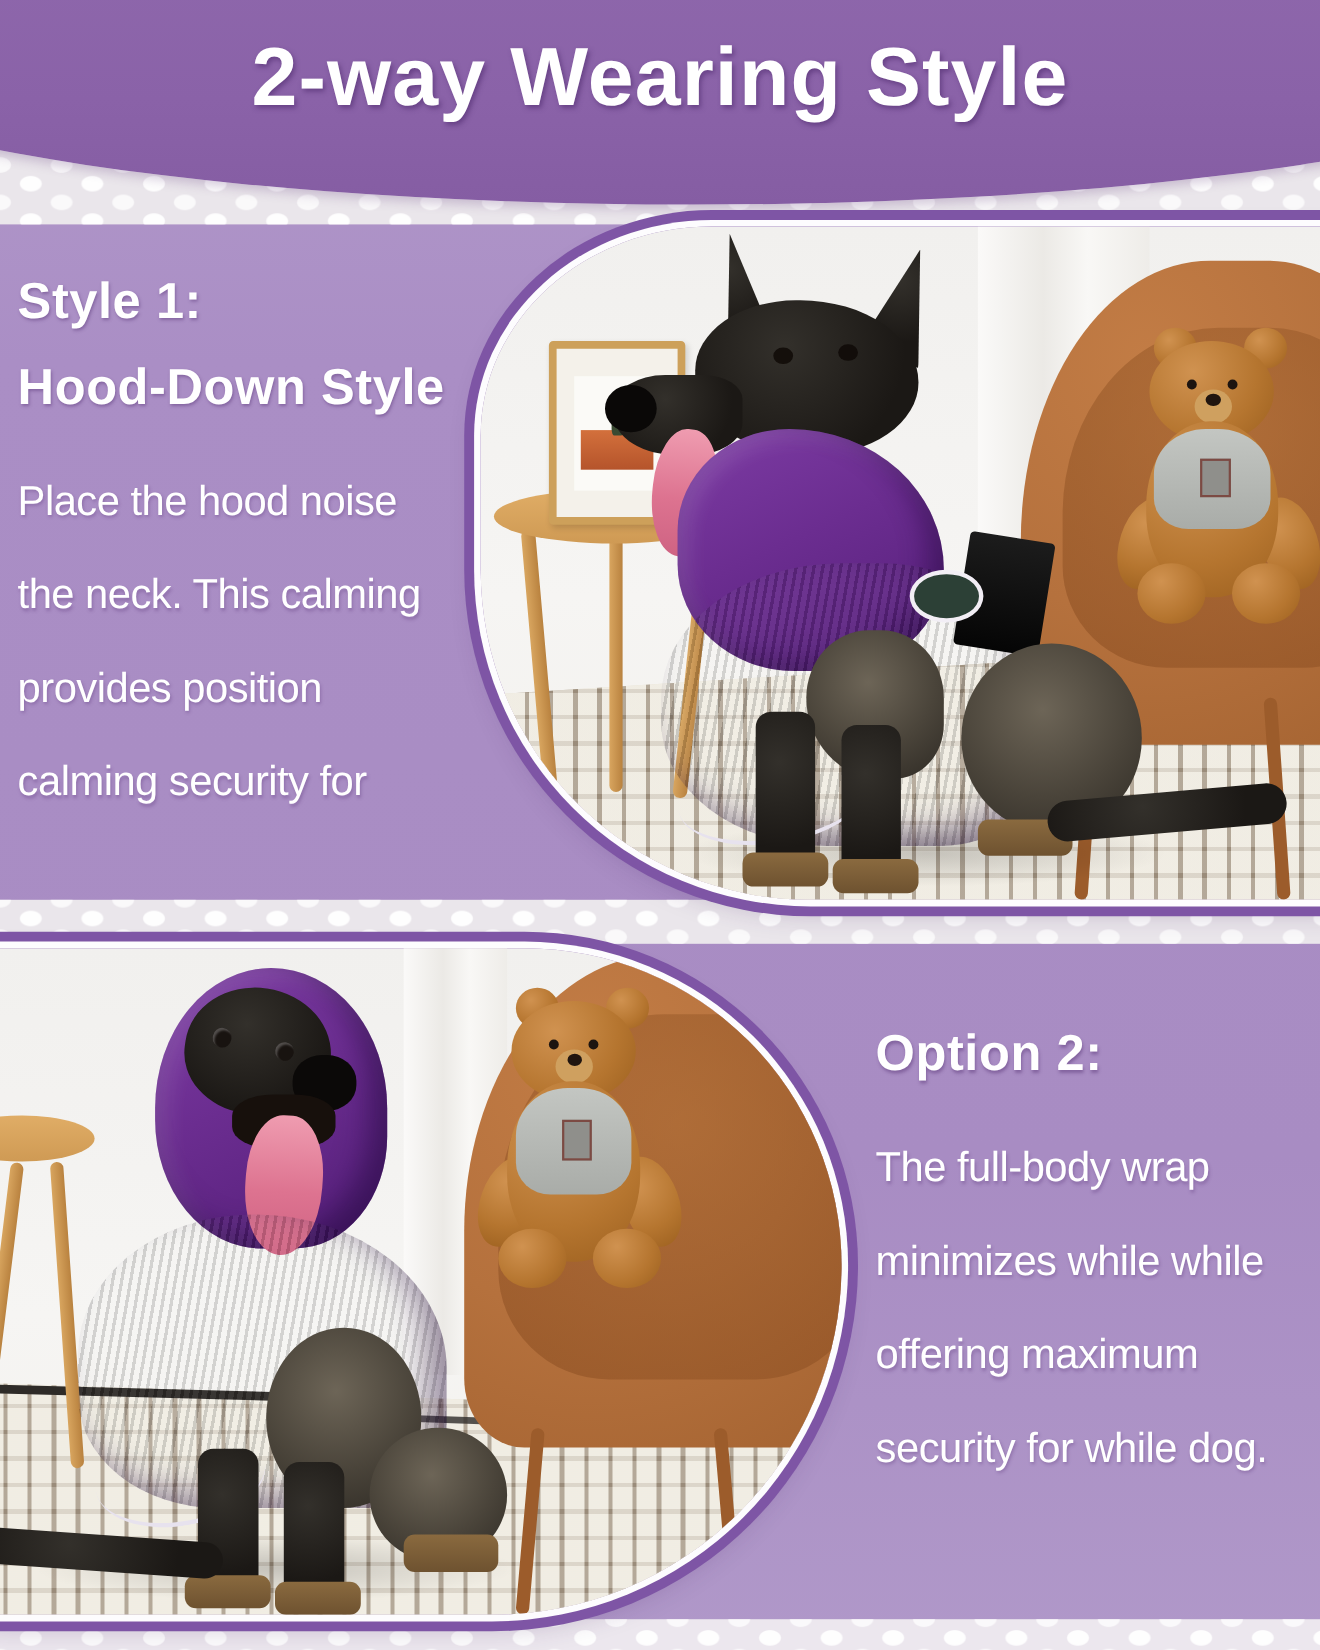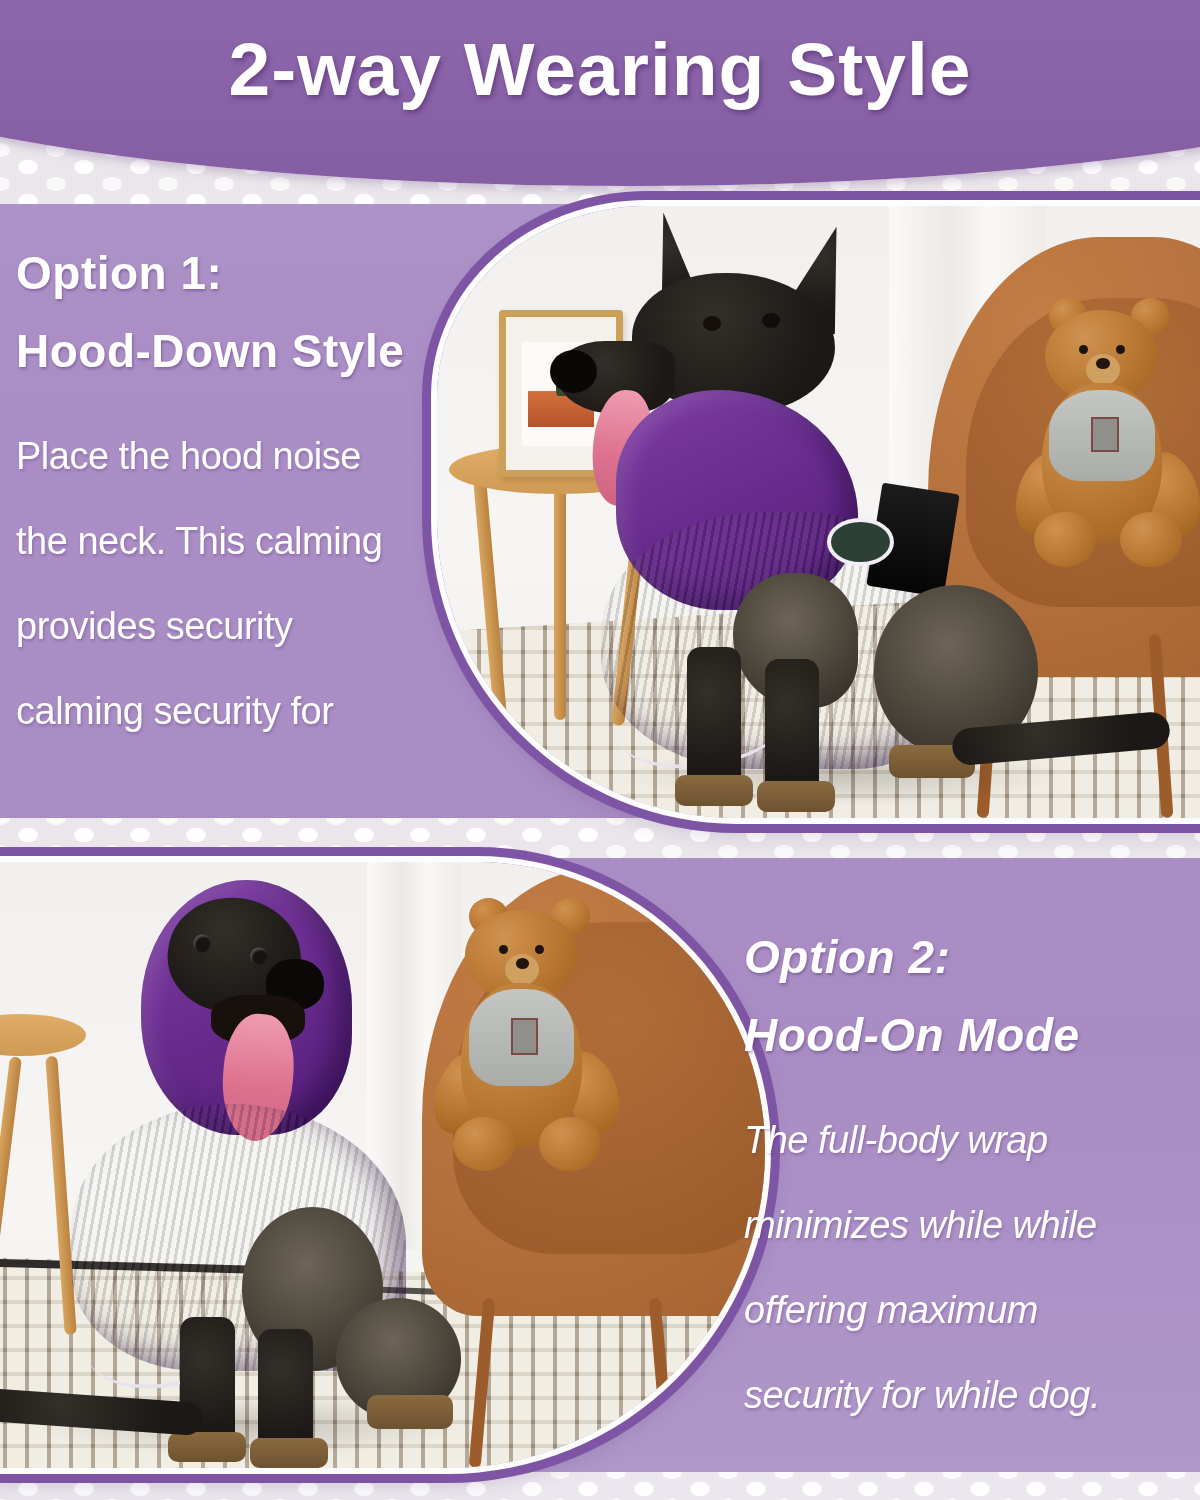--- a/index.html
+++ b/index.html
@@ -78,21 +78,21 @@
   .textblock{position:absolute;z-index:3;color:#fff;}
   .opt-heading{
     font-size:46px;font-weight:700;line-height:78px;letter-spacing:.5px;
     text-shadow:1px 2px 3px rgba(75,38,105,.4);white-space:nowrap;margin:0;
   }
   .body-line{
     font-size:38px;font-weight:400;line-height:85px;letter-spacing:-.5px;
     text-shadow:1px 2px 3px rgba(75,38,105,.3);white-space:nowrap;
   }
   .tb-left{left:16px;top:234px;width:414px;}
-  .tb-right{left:744px;top:918px;width:404px;font-style:italic;}
+  .tb-right{left:796px;top:918px;width:404px;}
   .gap{height:24px;}
 </style>
 </head>
 <body>
 
 <div class="canvas">
 
   <div class="dotband band-top abs"></div>
   <div class="dotband band-mid abs"></div>
   <div class="dotband band-bottom abs"></div>
@@ -218,32 +218,31 @@
       <div class="abs fur-dark" style="left:35%;top:77%;width:7%;height:22%;border-radius:14px;"></div>
       <div class="abs tan" style="left:23.5%;top:94%;width:10%;height:5%;border-radius:10px;"></div>
       <div class="abs tan" style="left:34%;top:95%;width:10%;height:5%;border-radius:10px;"></div>
       <div class="abs fur-grizzle" style="left:45%;top:72%;width:16%;height:20%;border-radius:50%;"></div>
       <div class="abs tan" style="left:49%;top:88%;width:11%;height:5.5%;border-radius:10px;"></div>
       <div class="abs fur-dark" style="left:-2%;top:88%;width:30%;height:5.5%;border-radius:30px;transform:rotate(4deg);"></div>
     </div>
   </div>
 
   <div class="textblock tb-left">
-    <div class="opt-heading">Option 1:</div>
+    <div class="opt-heading">Style 1:</div>
     <div class="opt-heading">Hood-Down Style</div>
     <div class="gap"></div>
     <div class="body-line">Place the hood noise</div>
     <div class="body-line">the neck. This calming</div>
-    <div class="body-line">provides security</div>
+    <div class="body-line">provides position</div>
     <div class="body-line">calming security for</div>
   </div>
 
   <div class="textblock tb-right">
     <div class="opt-heading">Option 2:</div>
-    <div class="opt-heading">Hood-On Mode</div>
     <div class="gap"></div>
     <div class="body-line">The full-body wrap</div>
     <div class="body-line">minimizes while while</div>
     <div class="body-line">offering maximum</div>
     <div class="body-line">security for while dog.</div>
   </div>
 
 </div>
 
 </body></html>

